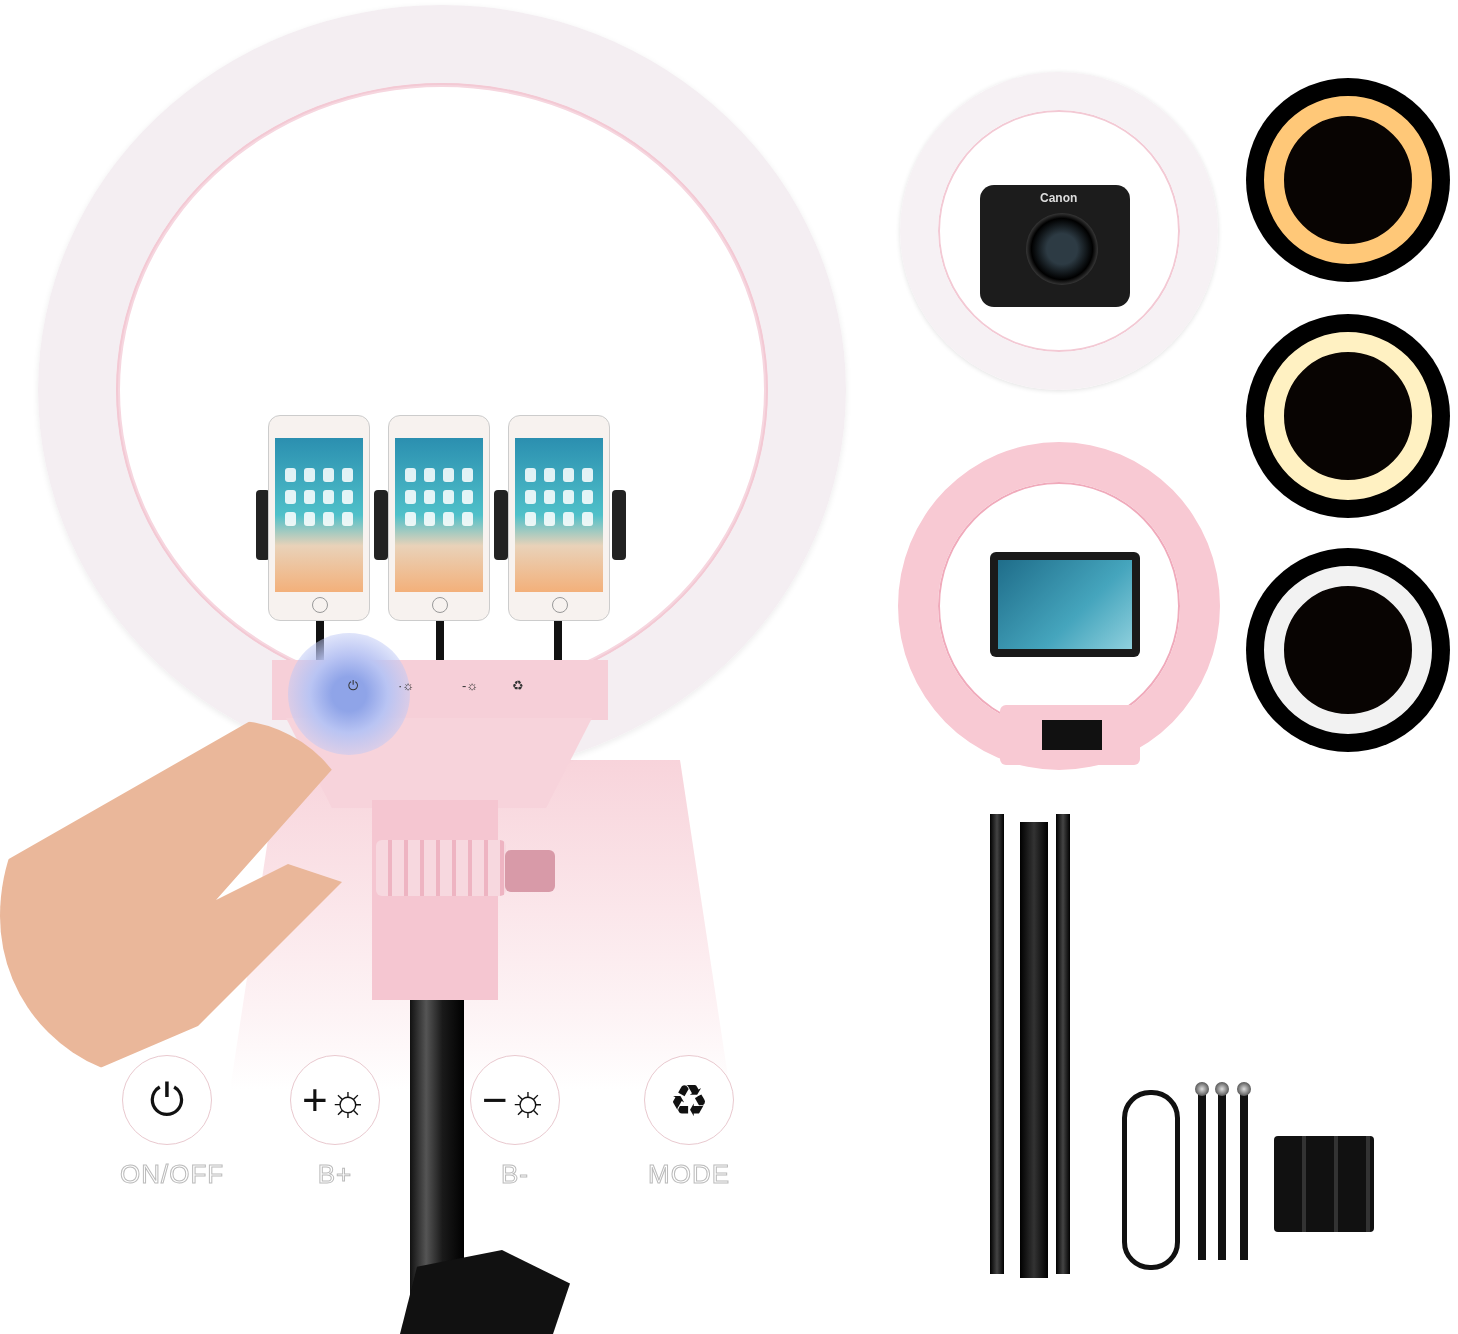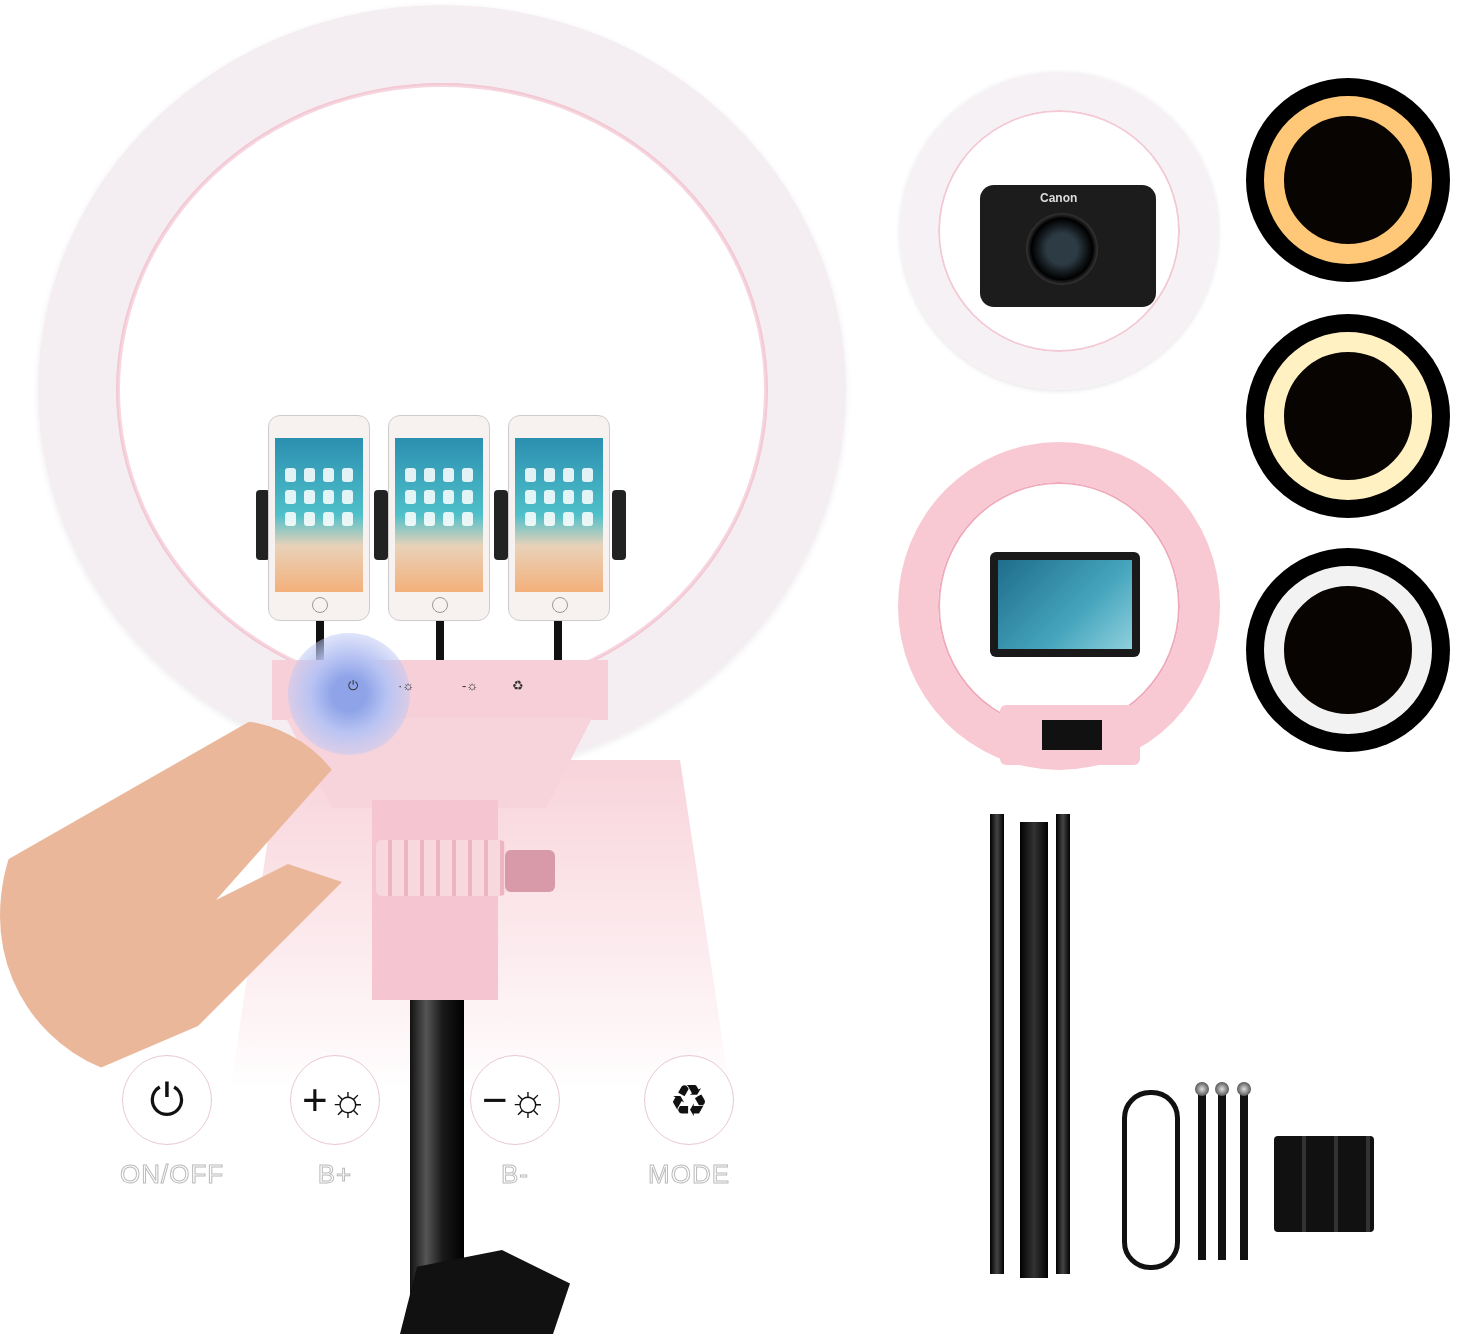--- a/index.html
+++ b/index.html
@@ -28,21 +28,21 @@
   .gooseneck{width:8px;height:50px;background:#111;top:620px;}
   .touch-ripple{left:288px;top:633px;width:122px;height:122px;border-radius:50%;background:radial-gradient(circle,#8fa4e8 20%,#b9c4f3 45%,rgba(190,200,245,.5) 70%);}
   .hand{left:0;top:720px;width:360px;height:360px;background:#eab79a;border-radius:60% 40% 50% 50%;clip-path:polygon(0 40%,70% 0,100% 5%,60% 50%,80% 40%,95% 45%,55% 85%,20% 100%,0 100%);}
   .mini-ctrl{font-size:13px;color:#333;top:678px;}
   
   .ctrl{top:1055px;width:94px;text-align:center;}
   .ctrl .circle{width:88px;height:88px;border-radius:50%;background:#fff;border:1px solid #e9c9cf;margin:0 auto;display:flex;align-items:center;justify-content:center;font-size:44px;color:#111;}
   .ctrl .label{margin-top:14px;font-size:26px;color:#fff;-webkit-text-stroke:1px #bbb;letter-spacing:1px;}
   
   .ring-a{left:900px;top:72px;width:318px;height:318px;border-radius:50%;border:38px solid #f6f1f4;box-sizing:border-box;box-shadow:0 1px 5px rgba(0,0,0,.12),inset 0 0 0 2px #f3c9d4;}
-  .camera{left:980px;top:185px;width:176px;height:122px;background:#1c1c1c;border-radius:14px;}
+  .camera{left:980px;top:185px;width:150px;height:122px;background:#1c1c1c;border-radius:14px;}
   .camera .lens{position:absolute;left:46px;top:28px;width:72px;height:72px;border-radius:50%;background:radial-gradient(#2d3b44 30%,#000 60%,#333 70%,#111);}
   .camera .brand{position:absolute;left:60px;top:6px;color:#ddd;font-size:12px;font-weight:bold;}
   .ring-b{left:898px;top:442px;width:322px;height:328px;border-radius:50%;border:40px solid #f8c9d3;box-sizing:border-box;box-shadow:inset 0 0 0 2px #f0aabb;}
   .tablet{left:990px;top:552px;width:150px;height:105px;background:#1a1a1a;border-radius:6px;}
   .tablet .scr{position:absolute;left:8px;top:8px;right:8px;bottom:8px;background:linear-gradient(135deg,#1f6d8a,#45a5bd 60%,#8fd0dd);}
   .tablet-base{left:1000px;top:705px;width:140px;height:60px;background:#f8c9d3;border-radius:6px;}
   .lcd{left:1042px;top:720px;width:60px;height:30px;background:#111;}
   .color-ring{width:204px;height:204px;border-radius:50%;background:#000;left:1246px;}
   .color-ring .light{position:absolute;left:18px;top:18px;width:168px;height:168px;border-radius:50%;box-sizing:border-box;border:20px solid;background:#080402;}
   

